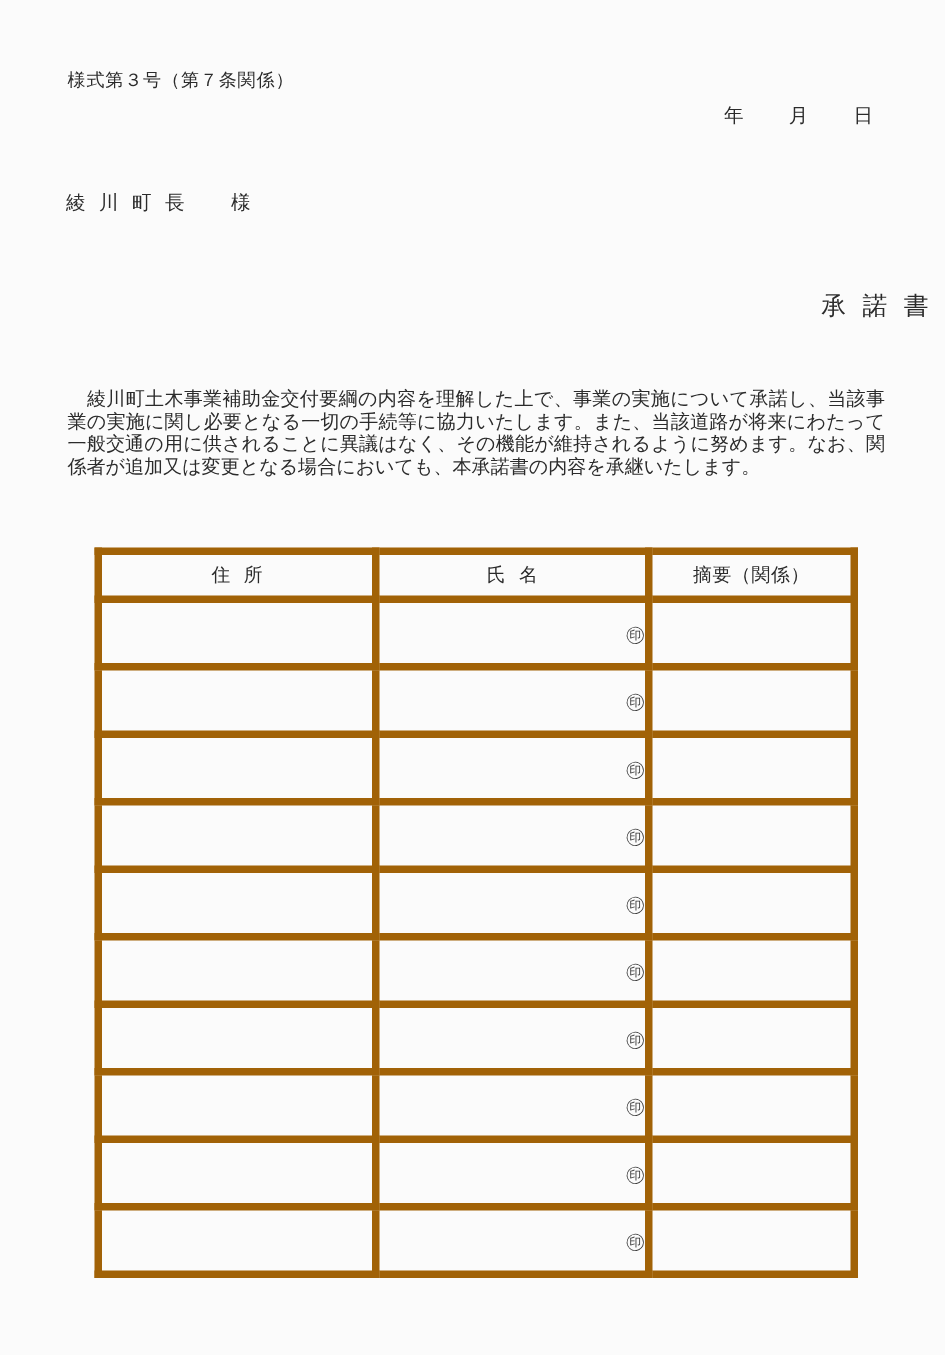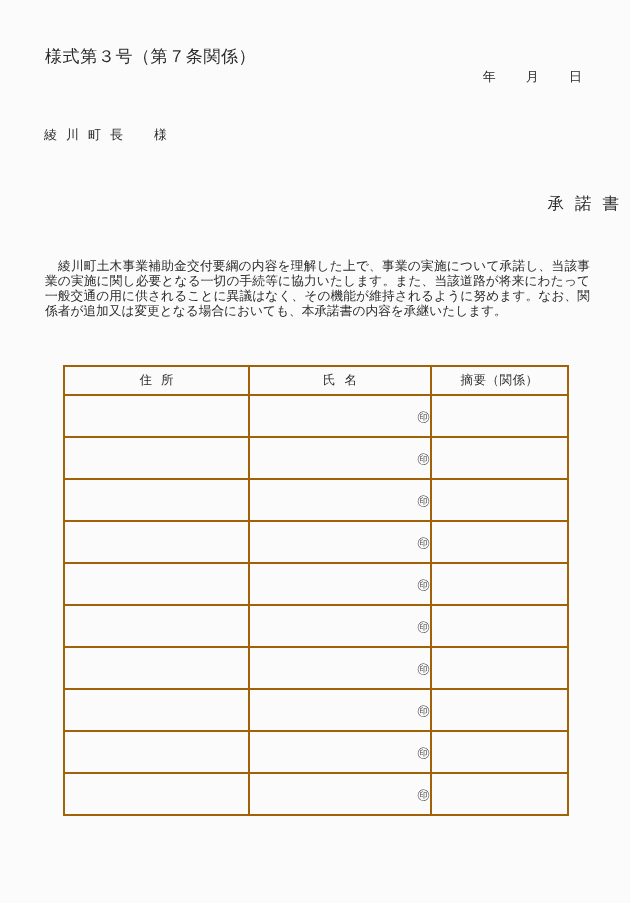--- a/index.html
+++ b/index.html
@@ -21,21 +21,21 @@
     position: absolute;
     inset: 0;
     padding: 0;
   }
 
   
   .form-number {
     position: absolute;
     left: 45px;
     top: 45px;
-    font-size: 17px;
+    font-size: 12px;
     letter-spacing: 0.6px;
     white-space: nowrap;
   }
 
   
   .date-line {
     position: absolute;
     right: 48px;
     top: 68px;
     font-size: 13px;
@@ -99,21 +99,21 @@
     top: 365px;
     width: 504px;
   }
   table.sig-table {
     border-collapse: collapse;
     width: 100%;
     table-layout: fixed;
   }
   table.sig-table th,
   table.sig-table td {
-    border: 2px solid #a16207;
+    border: 5px solid #a16207;
     padding: 0;
     font-weight: normal;
     font-size: 12.5px;
     vertical-align: middle;
   }
   table.sig-table col.c-address { width: 185px; }
   table.sig-table col.c-name    { width: 182px; }
   table.sig-table col.c-remark  { width: 137px; }
 
   table.sig-table thead th {

